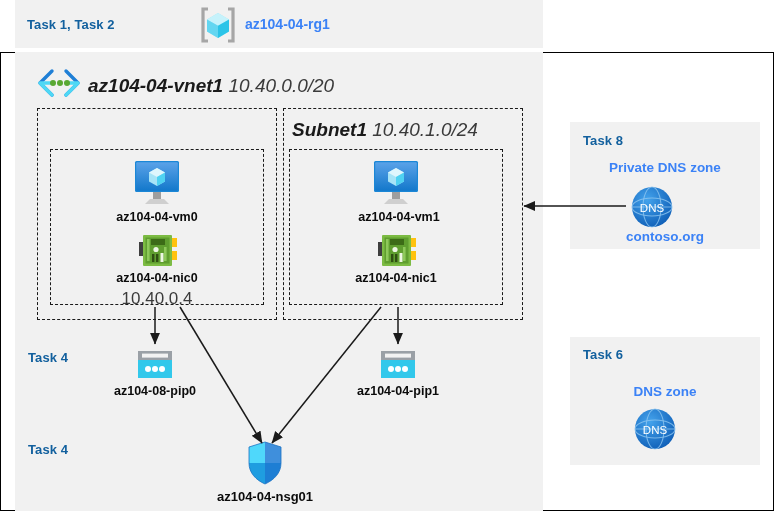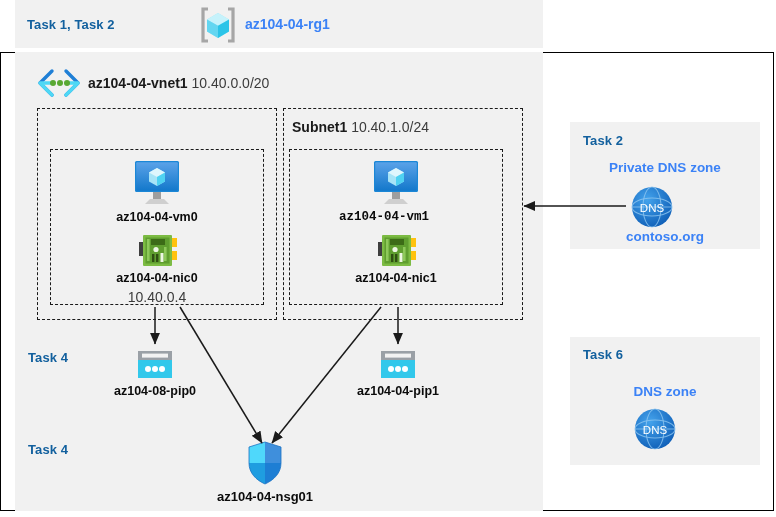--- a/index.html
+++ b/index.html
@@ -8,26 +8,26 @@
 
   .frame{position:absolute;left:0;top:52px;width:774px;height:459px;border:1.5px solid #000;box-sizing:border-box;}
 
   .panel{position:absolute;background:#f1f1f1;box-sizing:border-box;}
 
   .tasklabel{position:absolute;color:#12609e;font-weight:bold;font-size:13px;letter-spacing:.1px;text-align:center;}
 
   .vnetbox{position:absolute;background:#f1f1f1;box-sizing:border-box;}
   .dashbox{position:absolute;border:1.6px dashed #1a1a1a;box-sizing:border-box;}
 
-  .title{position:absolute;white-space:nowrap;font-size:14px;color:#1a1a1a;}
+  .title{position:absolute;white-space:nowrap;font-size:19px;color:#1a1a1a;font-style:italic;}
   .title b{font-weight:bold;}
   .title .plain{font-weight:normal;color:#3b3b3b;}
 
   .nodelabel{position:absolute;white-space:nowrap;text-align:center;font-size:12.5px;font-weight:bold;color:#0b0b0b;}
-  .iplabel{position:absolute;white-space:nowrap;text-align:center;font-size:14px;font-weight:normal;color:#3b3b3b;}
+  .iplabel{position:absolute;white-space:nowrap;text-align:center;font-size:17px;font-weight:normal;color:#3b3b3b;}
   .hdrlabel{position:absolute;white-space:nowrap;text-align:center;font-size:13.5px;font-weight:bold;color:#3b82f6;}
 
   .icon{position:absolute;text-align:center;}
 
   svg.wires{position:absolute;left:0;top:0;width:776px;height:517px;pointer-events:none;}
 </style>
 </head>
 <body>
 
 <div id="canvas">
@@ -128,21 +128,21 @@
             <stop offset="1" stop-color="#1378cb"></stop>
         </linearGradient>
       </defs>
       <polygon points="26,11 34,15.5 34,24.5 26,29 18,24.5 18,15.5" fill="#a7e4f7"></polygon>
       <polygon points="26,11 34,15.5 26,20 18,15.5" fill="#dff6fd"></polygon>
       <polygon points="26,20 34,15.5 34,24.5 26,29" fill="#4fd2f2"></polygon>
       <rect x="22" y="35" width="8" height="7" fill="#9e9e9e"></rect>
       <polygon points="14,47 38,47 33,42 19,42" fill="#cfcfcf"></polygon>
     </svg>
   </div>
-  <div class="nodelabel" style="left:304px;top:210px;width:160px;font-family:Liberation Mono, monospace;">az104-04-vm1</div>
+  <div class="nodelabel" style="left:319px;top:210px;width:160px;">az104-04-vm1</div>
 
   <div class="icon" style="left:377px;top:233px;width:40px;height:36px;">
     <svg width="40" height="36" viewBox="0 0 40 36">
       <rect x="1" y="9" width="5" height="14" fill="#3f3f3f"></rect>
       <rect x="33" y="5" width="6" height="9" fill="#ffc20e"></rect>
       <rect x="33" y="18" width="6" height="9" fill="#ffc20e"></rect>
       <rect x="5" y="2" width="29" height="31" rx="1" fill="#7cbb43"></rect>
       <rect x="7.5" y="4.5" width="24" height="26" fill="#5f9e2f"></rect>
       <rect x="13" y="6" width="14" height="6" fill="#3c6b17"></rect>
       <rect x="9" y="6" width="2.6" height="22" fill="#8ec95a"></rect>
@@ -197,21 +197,21 @@
         <rect x="19" y="0" width="19" height="23" fill="#3f8fdc"></rect>
         <rect x="0" y="23" width="19" height="23" fill="#1f9de0"></rect>
         <rect x="19" y="23" width="19" height="23" fill="#1d7ed4"></rect>
       </g>
       <path d="M19 2 L35 7 L35 23 C35 33 28 40 19 44 C10 40 3 33 3 23 L3 7 Z" fill="none" stroke="#1b72c4" stroke-width="0.8"></path>
     </svg>
   </div>
   <div class="nodelabel" style="left:185px;top:489px;width:160px;font-size:13px;">az104-04-nsg01</div>
 
   <div class="panel" style="left:570px;top:122px;width:190px;height:127px;"></div>
-  <div class="tasklabel" style="left:583px;top:133px;">Task 2</div>
+  <div class="tasklabel" style="left:583px;top:133px;">Task 8</div>
   <div class="hdrlabel" style="left:575px;top:160px;width:180px;">Private DNS zone</div>
 
   <div class="icon" style="left:629px;top:184px;width:46px;height:46px;">
     <svg width="46" height="46" viewBox="0 0 46 46">
       <defs>
         <radialGradient id="dnsg" cx="38%" cy="32%" r="72%">
           <stop offset="0" stop-color="#44a3ec"></stop>
             <stop offset="1" stop-color="#1060b8"></stop>
         </radialGradient>
       </defs>

